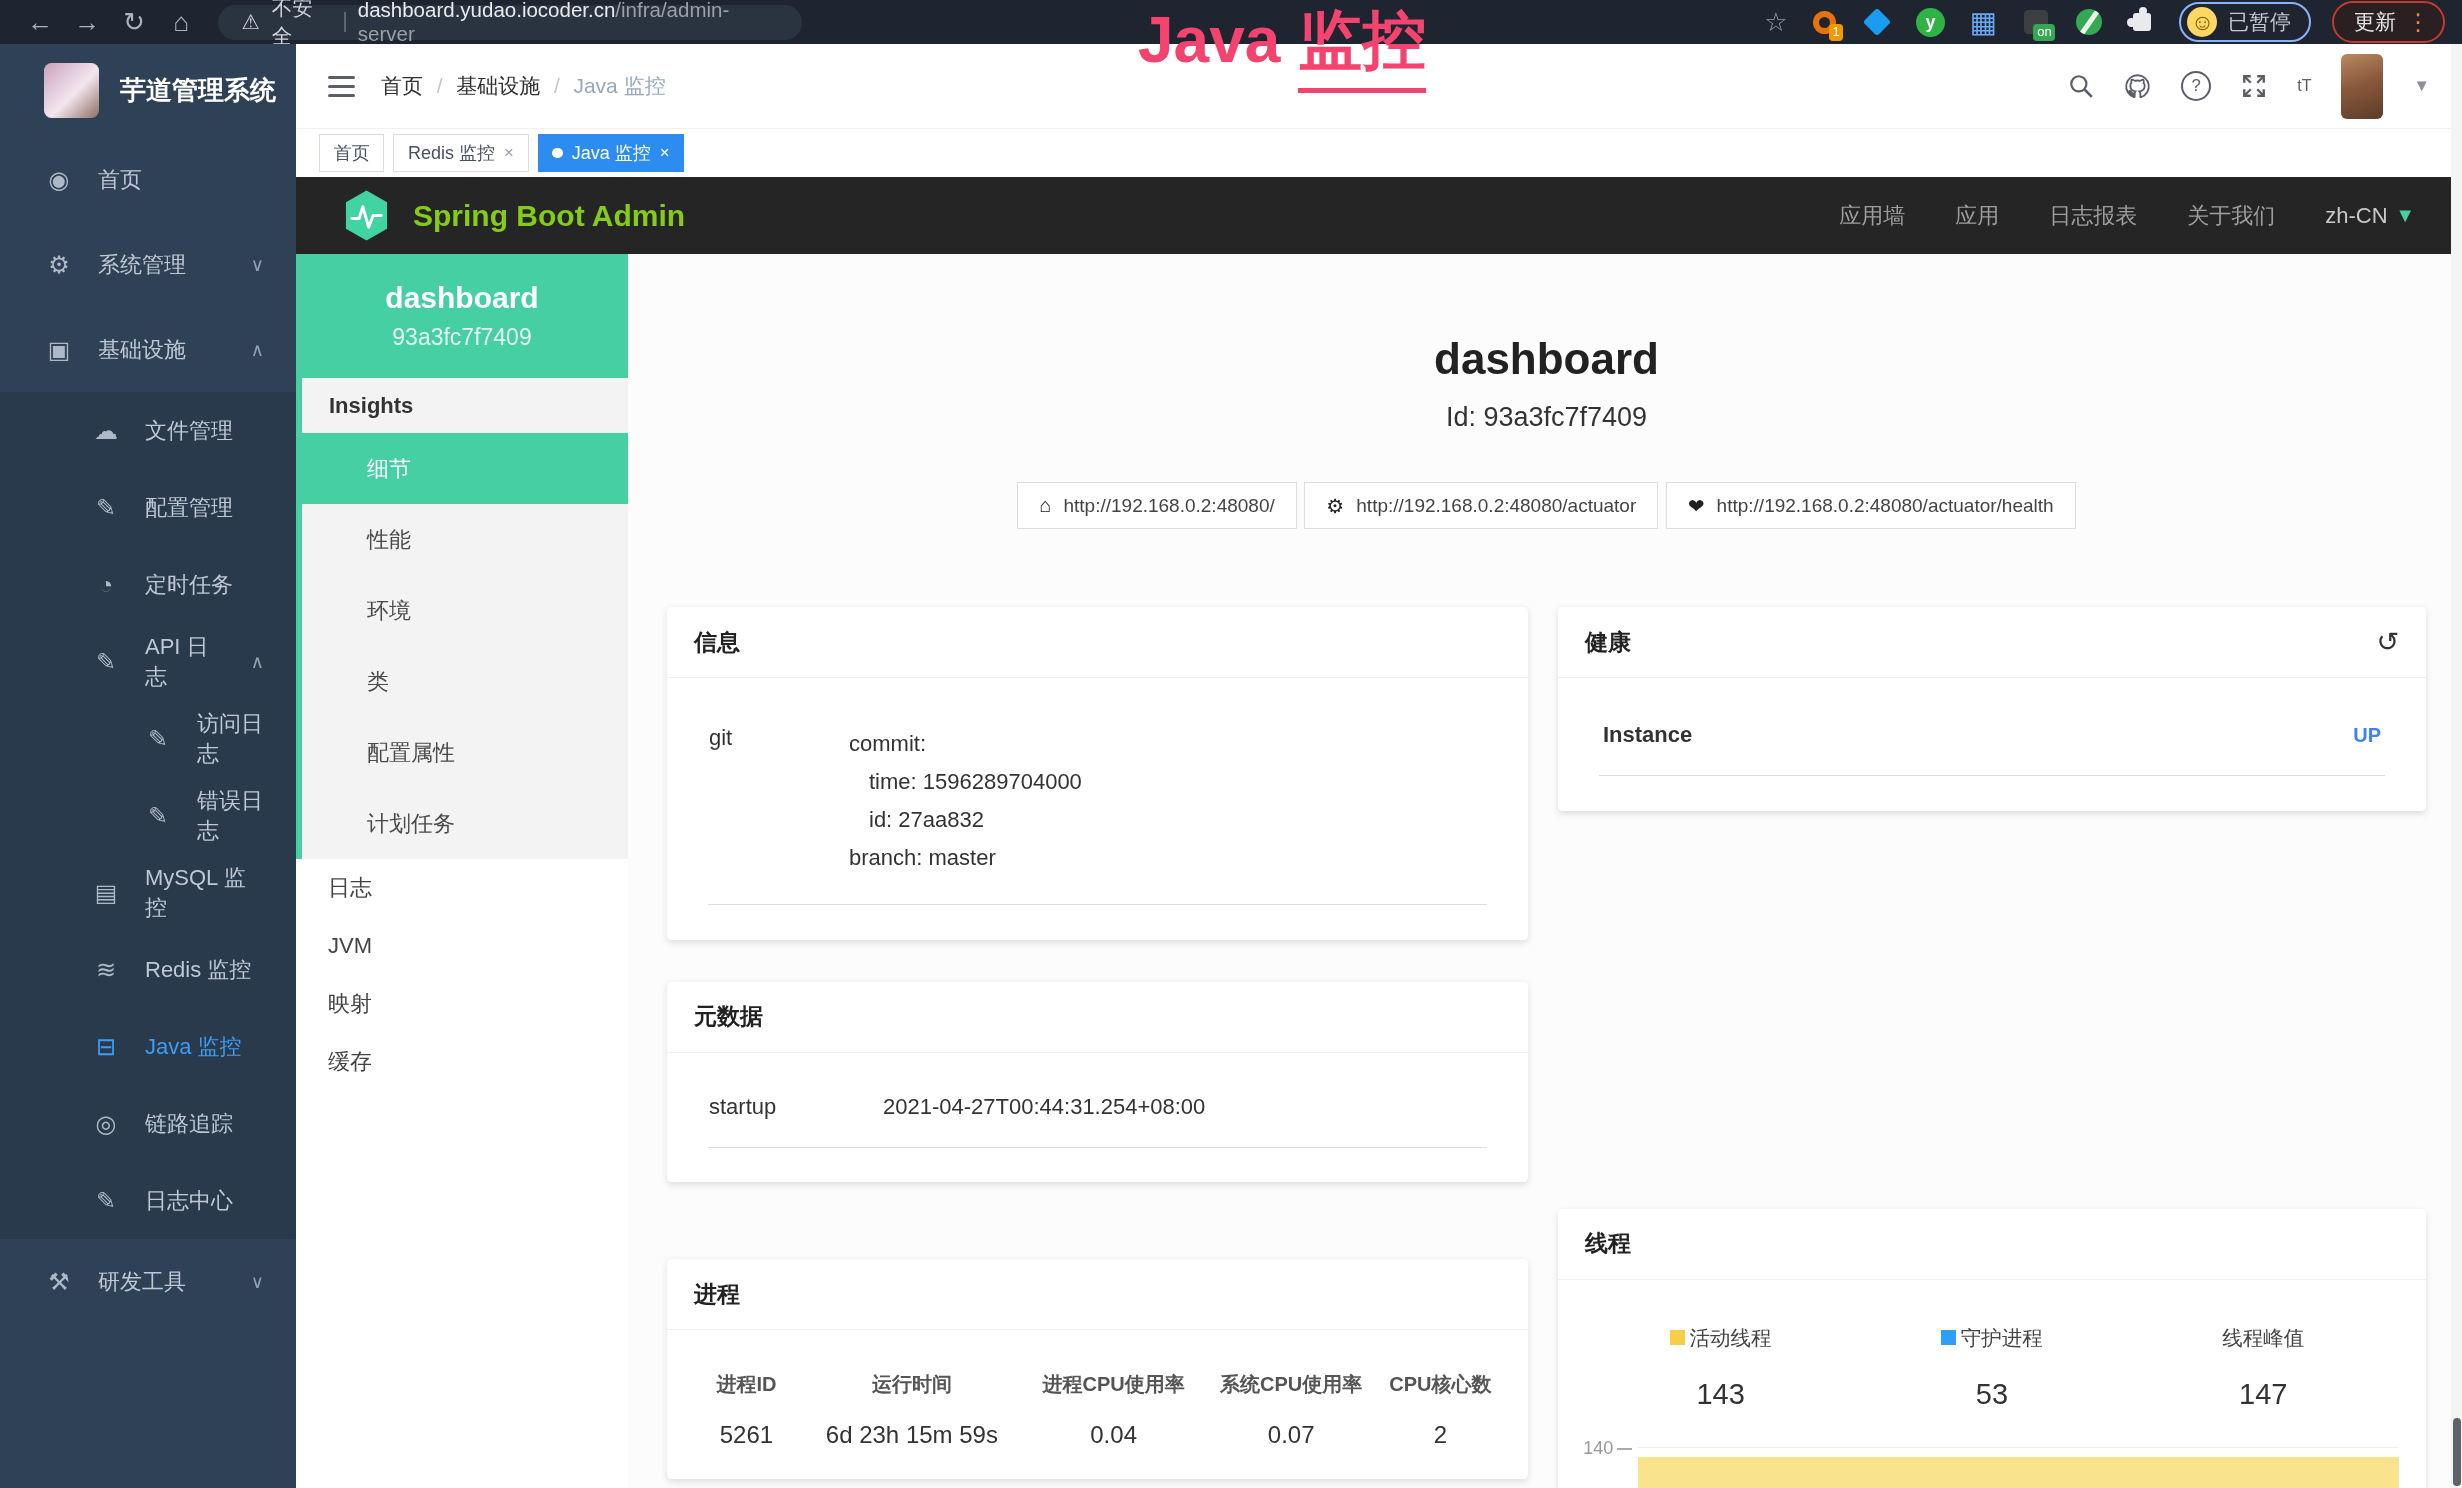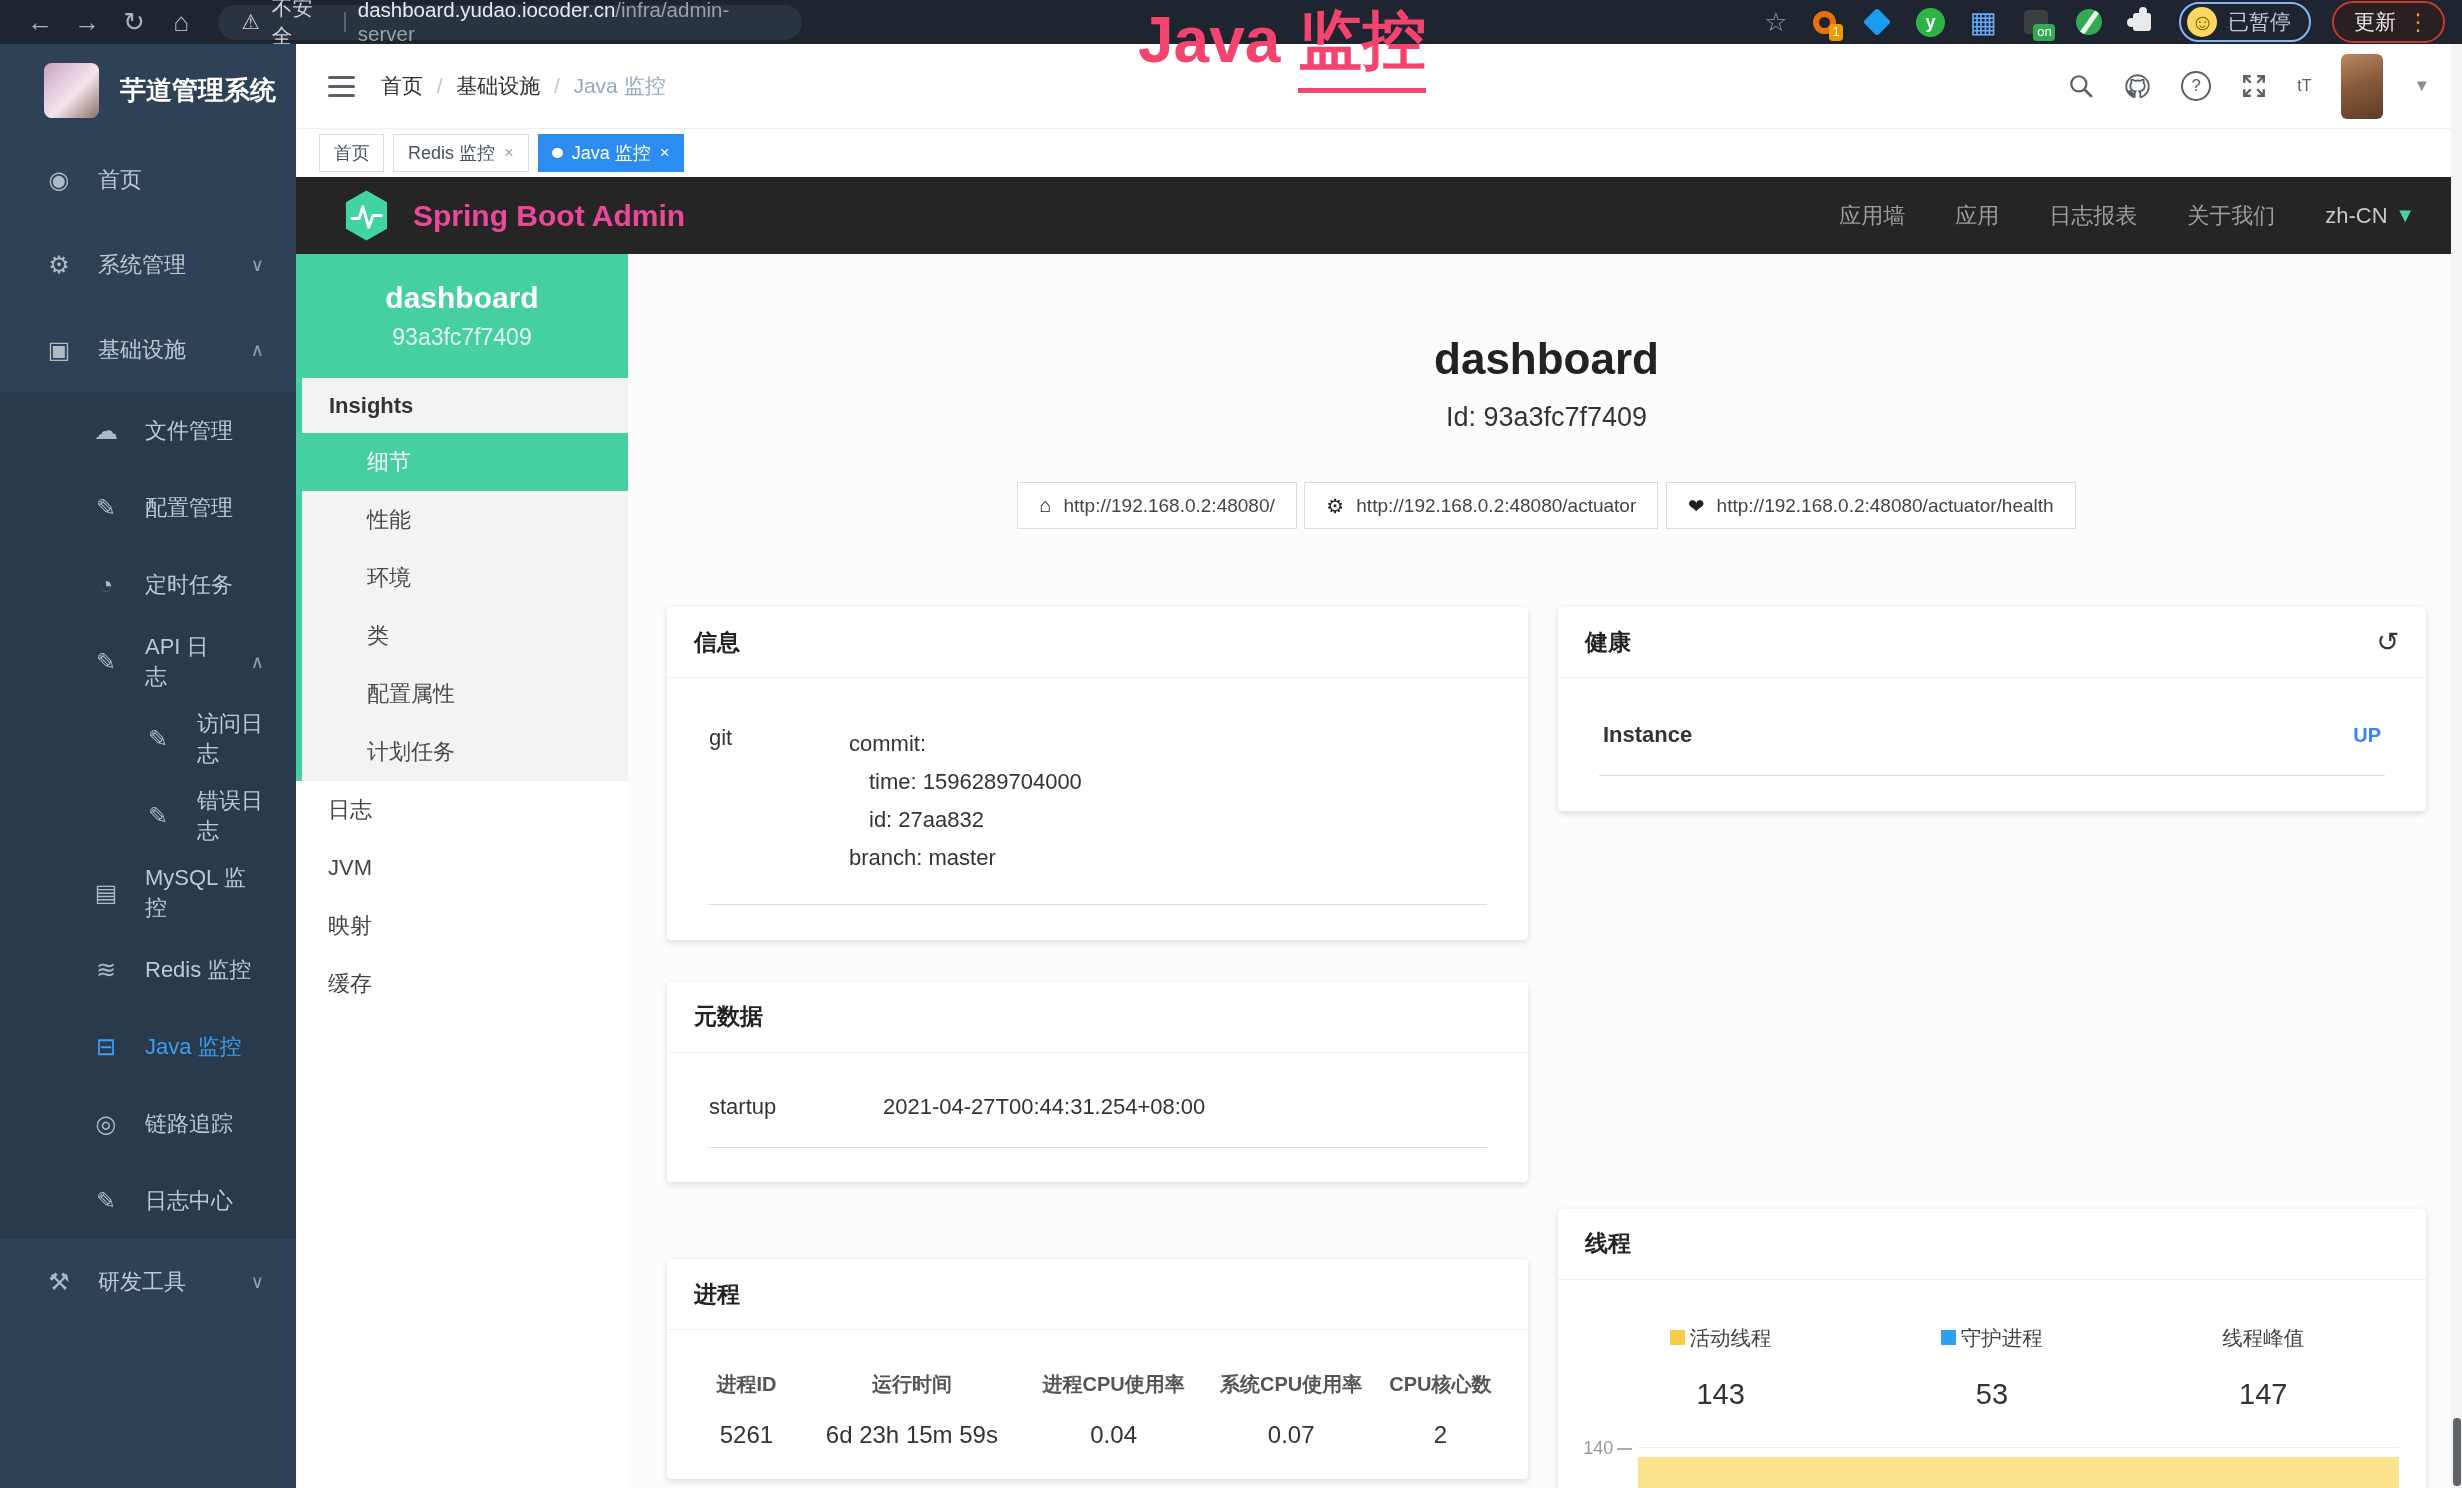--- a/index.html
+++ b/index.html
@@ -67,33 +67,33 @@
   .caret { font-size:16.7px; color:#8a8f99; }
   
   .tags-bar { height:48px; background:#fff; display:flex; align-items:center; gap:9px; padding:0 23px; box-sizing:border-box; }
   .tag { height:38px; display:flex; align-items:center; gap:9px; border:1.5px solid #d8dce5; background:#fff; padding:0 13.7px; font-size:18px; color:#495060; box-sizing:border-box; cursor:pointer; }
   .tag .x { font-size:16.7px; color:#9aa2b1; }
   .tag.active { background:#2d8cf0; border-color:#2d8cf0; color:#fff; }
   .tag.active .x { color:#fff; }
   .tag .dot { width:10.6px; height:10.6px; border-radius:50%; background:#fff; }
   
   .sba-header { height:77px; background:#252525; display:flex; align-items:center; padding:0 47px; gap:23px; box-sizing:border-box; }
-  .sba-brand { color:#ec4899; font-size:30px; font-weight:bold; }
+  .sba-brand { color:#84cc16; font-size:30px; font-weight:bold; }
   .sba-nav { margin-left:auto; display:flex; align-items:center; gap:50px; font-size:22px; color:#9e9e9e; }
   .locale { color:#c9c9c9; display:flex; align-items:center; gap:7.6px; }
   .locale .g { color:#42d3a2; font-size:20px; font-weight:bold; }
   
   .sba-row { flex:1; display:flex; min-height:0; background:#fcfcfc; }
   .sba-side { width:332px; flex-shrink:0; background:#fff; font-size:22px; color:#444; box-shadow:1.5px 0 4.6px rgba(0,0,0,.04); }
   .inst-head { height:124px; background:#47cfa4; color:#fff; display:flex; flex-direction:column; align-items:center; justify-content:center; gap:9px; cursor:pointer; }
   .inst-name { font-size:30px; font-weight:bold; }
   .inst-id { font-size:23px; opacity:.85; }
   .insight-block { background:#f3f3f3; border-left:6px solid #47cfa4; }
   .group-label { height:55px; display:flex; align-items:center; padding-left:27px; font-weight:bold; color:#333; }
-  .in-item { height:58px; display:flex; align-items:center; padding-left:65px; color:#4a4a4a; cursor:pointer; }
+  .in-item { height:71px; display:flex; align-items:center; padding-left:65px; color:#4a4a4a; cursor:pointer; }
   .in-item.active { background:#47cfa4; color:#fff; margin-left:-6px; padding-left:71px; }
   .root-item { height:58px; display:flex; align-items:center; padding-left:32px; cursor:pointer; }
   
   .sba-main { flex:1; padding:0 36px 0 39px; background:#fcfcfc; min-width:0; }
   .page-title { text-align:center; margin-top:80px; font-size:44px; font-weight:bold; color:#222; }
   .page-sub { text-align:center; margin-top:18px; font-size:27px; color:#333; }
   .links-row { display:flex; justify-content:center; gap:7.6px; margin-top:49px; }
   .link-btn { display:flex; align-items:center; gap:12px; border:1.5px solid #ddd; background:#fff; height:47px; padding:0 21px; font-size:19px; color:#444; box-sizing:border-box; cursor:pointer; }
   .link-ic { font-size:20px; color:#222; }
   .cards { display:flex; gap:30px; margin-top:78px; }

